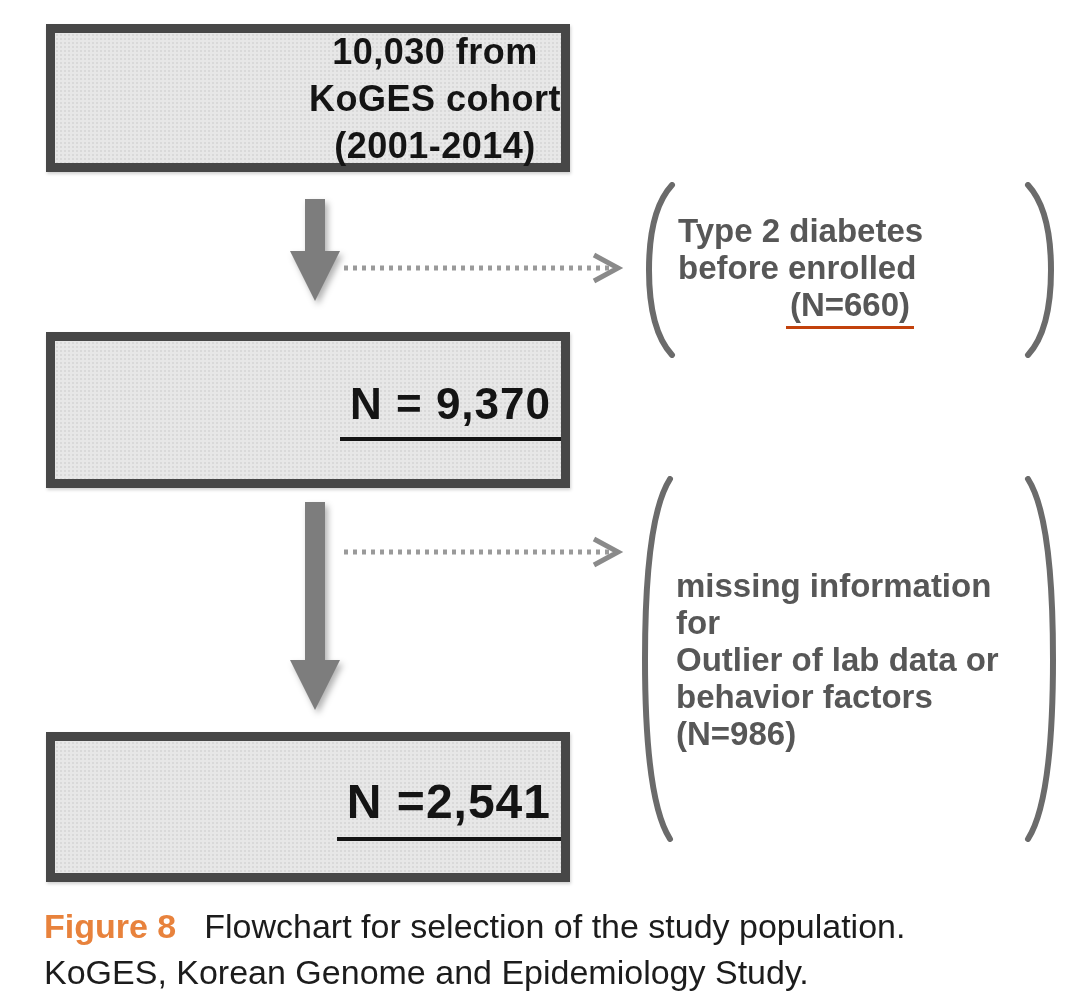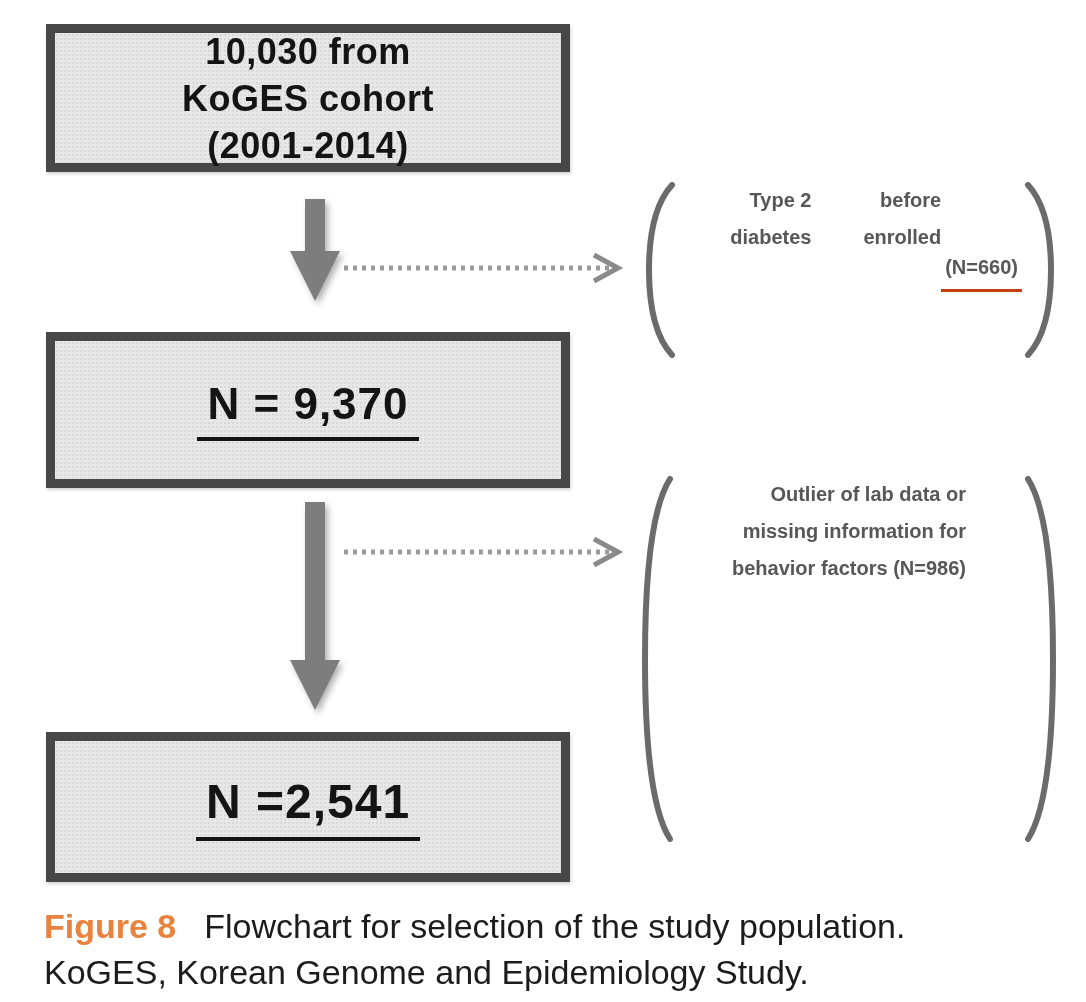--- a/index.html
+++ b/index.html
@@ -20,21 +20,21 @@
     position: absolute;
     left: 46px;
     width: 506px;
     border: 9px solid #474747;
     background-color: #e7e7e7;
     background-image: radial-gradient(#d9d9d9 1px, transparent 1px);
     background-size: 4px 4px;
     box-shadow: 1px 2px 3px rgba(0,0,0,0.18);
     display: flex;
     align-items: center;
-    justify-content: center;
+    justify-content: flex-end;
     text-align: center;
     color: #141414;
   }
   .box-top    { top: 24px;  height: 130px; }
   .box-mid    { top: 332px; height: 138px; }
   .box-bottom { top: 732px; height: 132px; }
   .box-top .box-line {
     font-size: 36px;
     font-weight: bold;
     line-height: 47px;
@@ -63,24 +63,25 @@
     position: absolute;
     display: flex;
     align-items: stretch;
     color: #575757;
   }
   .annot1 { left: 642px; top: 182px; width: 416px; height: 176px; }
   .annot2 { left: 638px; top: 476px; width: 422px; height: 366px; }
   .annot-text {
     flex: 1;
     display: flex;
+    flex-direction: column;
     justify-content: center;
-    text-align: right;
+    text-align: left;
     font-weight: bold;
-    font-size: 20px;
+    font-size: 33px;
     line-height: 37px;
   }
   .annot2 .annot-text { gap: 42px; }
   .annot-underline {
     align-self: center;
     border-bottom: 3px solid #c2410c;
     padding: 0 4px 3px 4px;
   }
   .paren-svg { flex: 0 0 auto; }
   
@@ -147,22 +148,22 @@
     <line x1="2" y1="18" x2="268" y2="18" stroke="#9a9a9a" stroke-width="5" stroke-dasharray="4 5"></line>
     <polyline points="252,5 276,18 252,31" fill="none" stroke="#8a8a8a" stroke-width="5"></polyline>
   </svg>
 
   <div class="annot annot2">
     <svg class="paren-svg" width="38" height="366" viewBox="0 0 38 366">
       <path d="M32 3 Q7 42 7 183 Q7 324 32 363" fill="none" stroke="#6b6b6b" stroke-width="6" stroke-linecap="round"></path>
     </svg>
     <div class="annot-text">
       <div>
+        <div>missing information for</div>
         <div>Outlier of lab data or</div>
-        <div>missing information for</div>
         <div>behavior factors (N=986)</div>
       </div>
     </div>
     <svg class="paren-svg" width="38" height="366" viewBox="0 0 38 366">
       <path d="M6 3 Q31 42 31 183 Q31 324 6 363" fill="none" stroke="#6b6b6b" stroke-width="6" stroke-linecap="round"></path>
     </svg>
   </div>
 
   <div class="box box-bottom">
     <span class="n-label">N =2,541</span>

